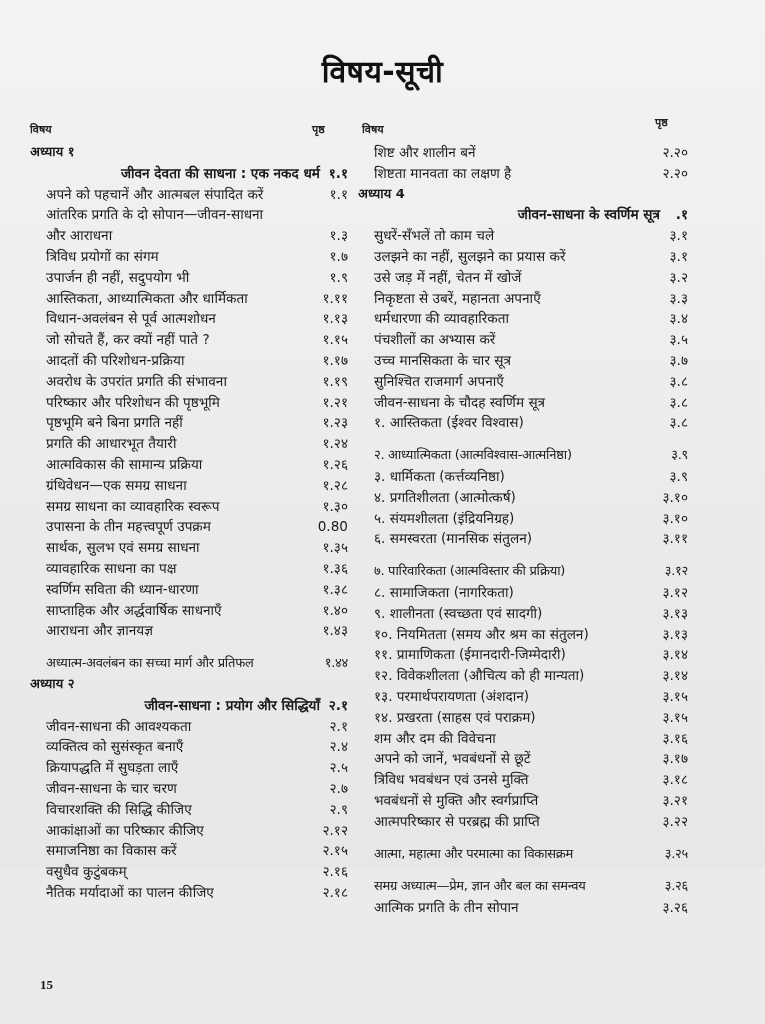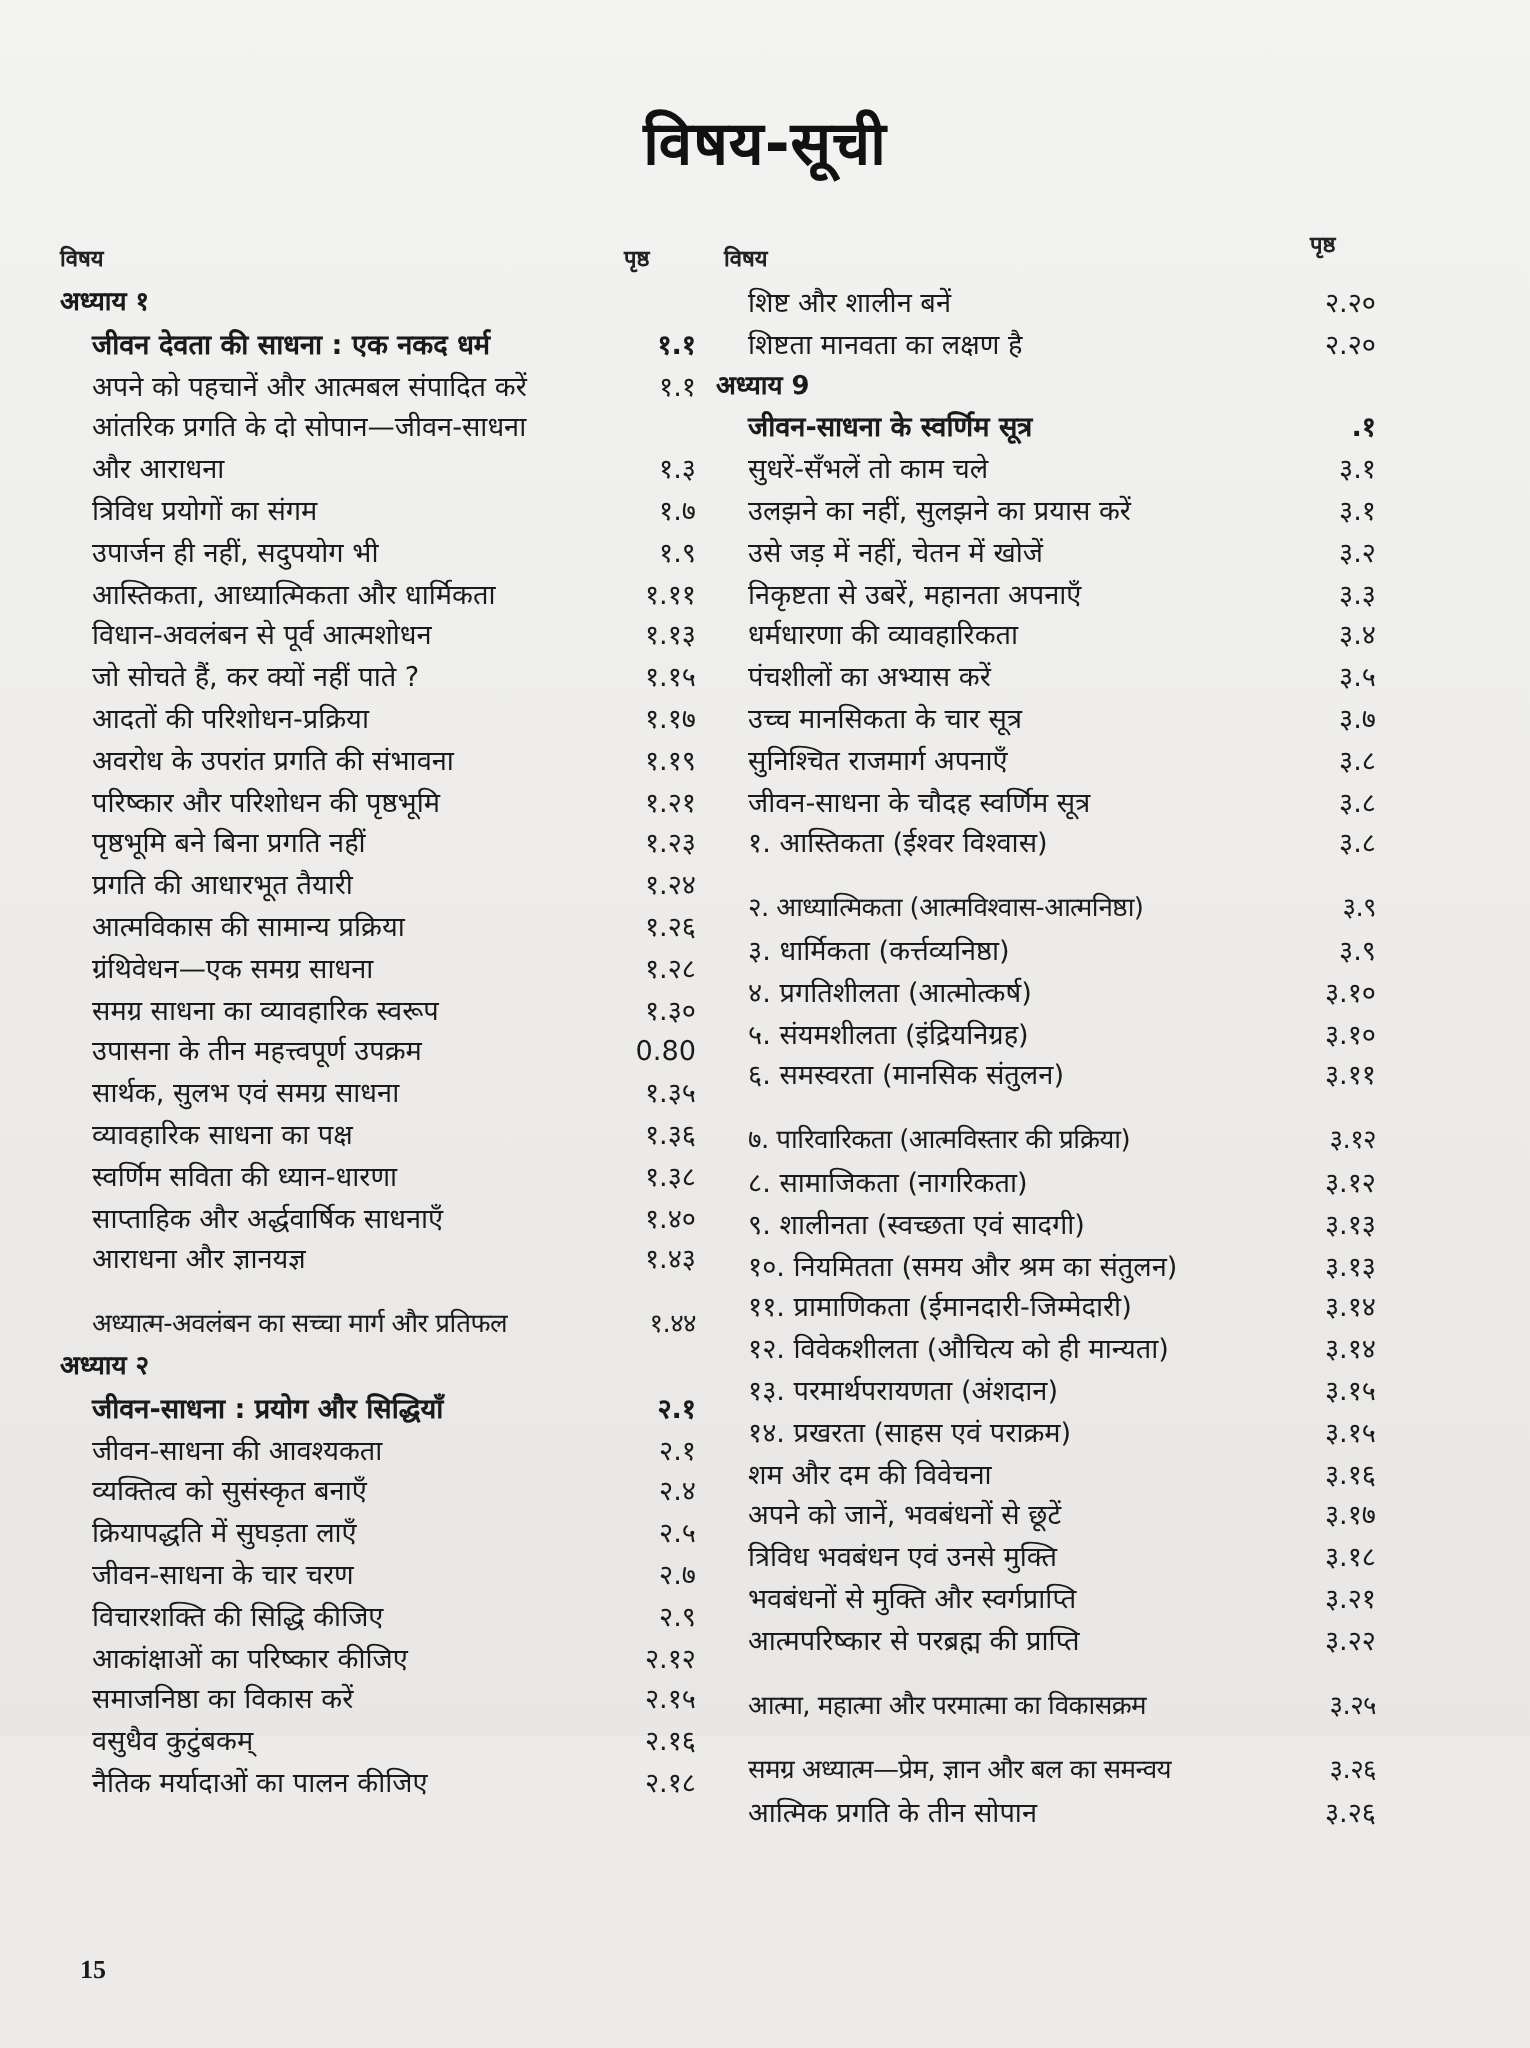--- a/index.html
+++ b/index.html
@@ -22,21 +22,21 @@
   .hdr { position:absolute; font-size:11px; font-weight:bold; color:#222; }
   .col { position:absolute; top:142px; }
   .col.left { left:30px; width:318px; }
   .col.right { left:358px; width:330px; }
   .row {
     display:flex; justify-content:space-between; align-items:baseline;
     height:20.8px; line-height:20.8px; font-size:13.6px; white-space:nowrap;
   }
   .row .t { padding-left:16px; overflow:visible; }
   .row .p { text-align:right; min-width:28px; }
-  .row.bold { font-weight:bold; }
+  .row.bold { font-weight:bold;justify-content:flex-end; }
   .row.chap { font-weight:bold; font-size:13px; }
   .row.chap .t { padding-left:0; }
   .row.tight { font-size:13px; letter-spacing:-0.3px;margin-top:12px; }
   .folio { position:absolute; left:40px; top:977px; font-size:13px; font-family:"Liberation Serif", serif; font-weight:bold; }
 </style>
 </head>
 <body>
 
 <div class="page">
   <div class="title">विषय-सूची</div>
@@ -195,21 +195,21 @@
   <div class="col right" id="right-col">
       <div class="row">
         <span class="t">शिष्ट और शालीन बनें</span>
         <span class="p">२.२०</span>
       </div>
       <div class="row">
         <span class="t">शिष्टता मानवता का लक्षण है</span>
         <span class="p">२.२०</span>
       </div>
       <div class="row chap">
-        <span class="t">अध्याय 9</span>
+        <span class="t">अध्याय 4</span>
         <span class="p"></span>
       </div>
       <div class="row bold">
         <span class="t">जीवन-साधना के स्वर्णिम सूत्र</span>
         <span class="p">.१</span>
       </div>
       <div class="row">
         <span class="t">सुधरें-सँभलें तो काम चले</span>
         <span class="p">३.१</span>
       </div>

